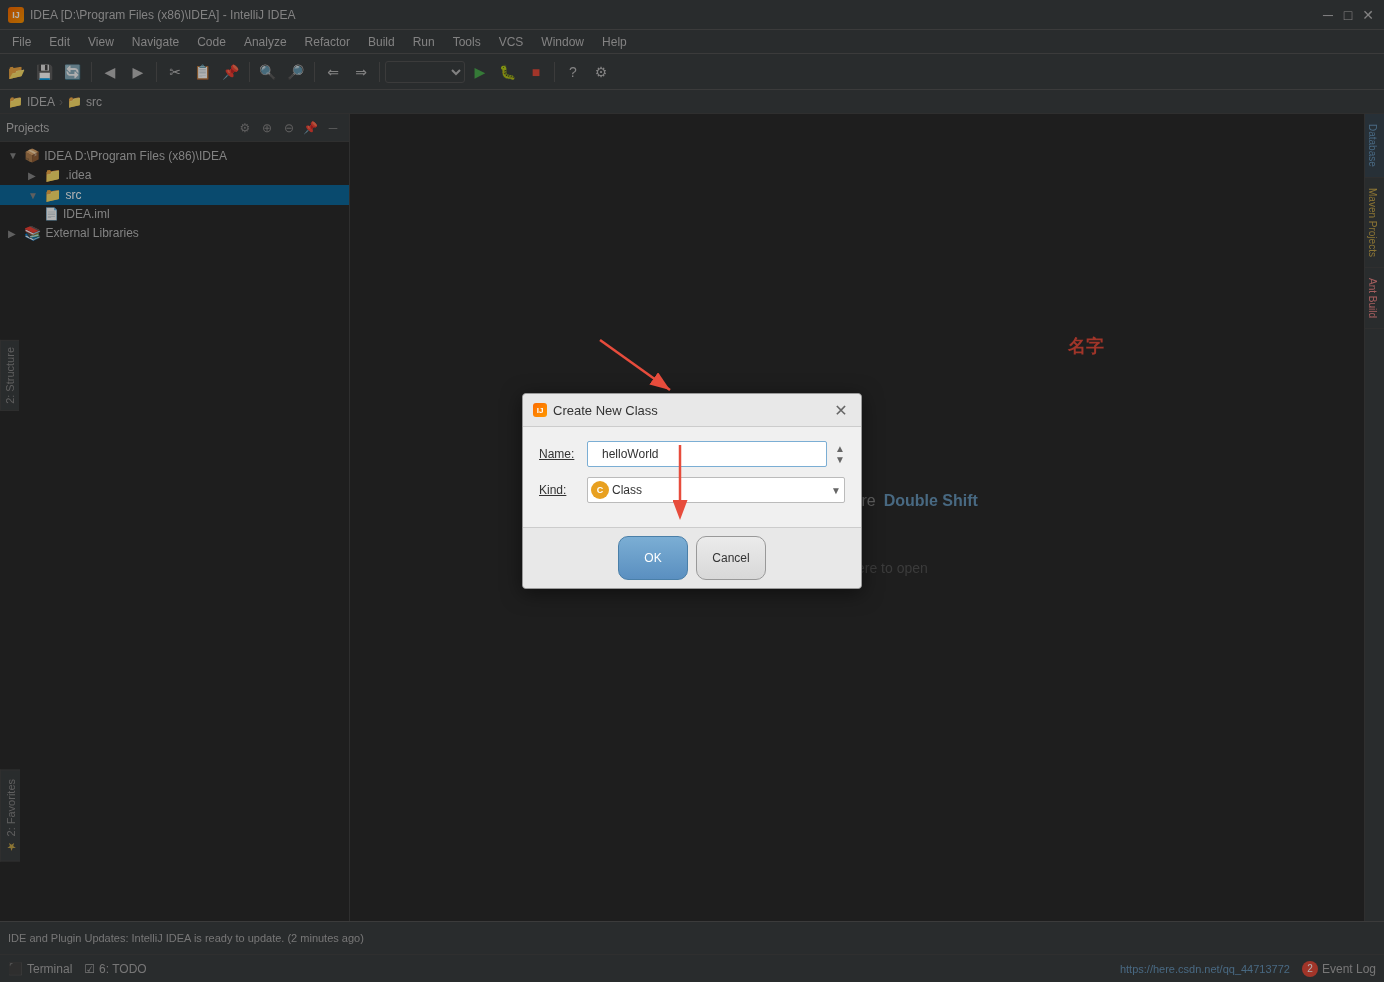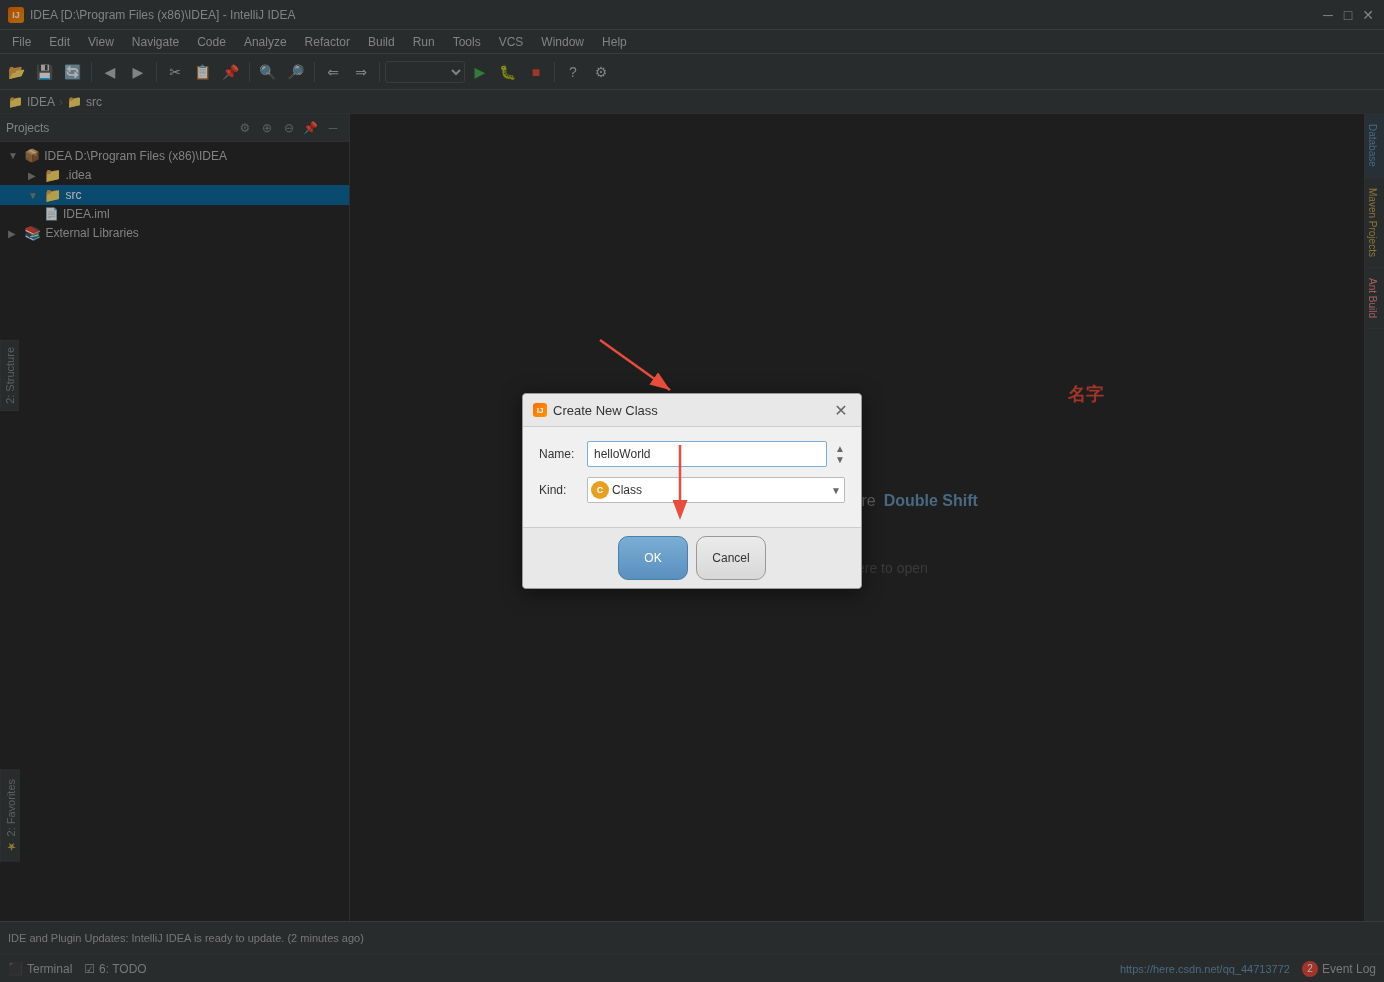--- a/index.html
+++ b/index.html
@@ -325,21 +325,20 @@
 
     
     #annotation-name {
       position: absolute;
       top: 220px;
       right: 260px;
       color: #e74c3c;
       font-size: 18px;
       font-weight: bold;
       z-index: 5;
-      margin-top: 48px;
     }
 
     
     #modal-overlay {
       position: absolute;
       top: 0; left: 0; right: 0; bottom: 0;
       background: rgba(0,0,0,0.3);
       z-index: 100;
       display: flex;
       align-items: center;
@@ -395,27 +394,28 @@
       margin-bottom: 10px;
       gap: 8px;
     }
     .dialog-label {
       width: 40px;
       font-size: 12px;
       color: #333;
       flex-shrink: 0;
     }
     .dialog-label span {
+      text-decoration: underline;
     }
     .dialog-input {
       flex: 1;
       height: 26px;
       border: 1px solid #7baed4;
       border-radius: 2px;
-      padding: 0 6px;
+      padding: 0 14px;
       font-size: 12px;
       background: #fff;
       color: #333;
       outline: none;
     }
     .sort-btns {
       display: flex;
       flex-direction: column;
       gap: 1px;
     }

